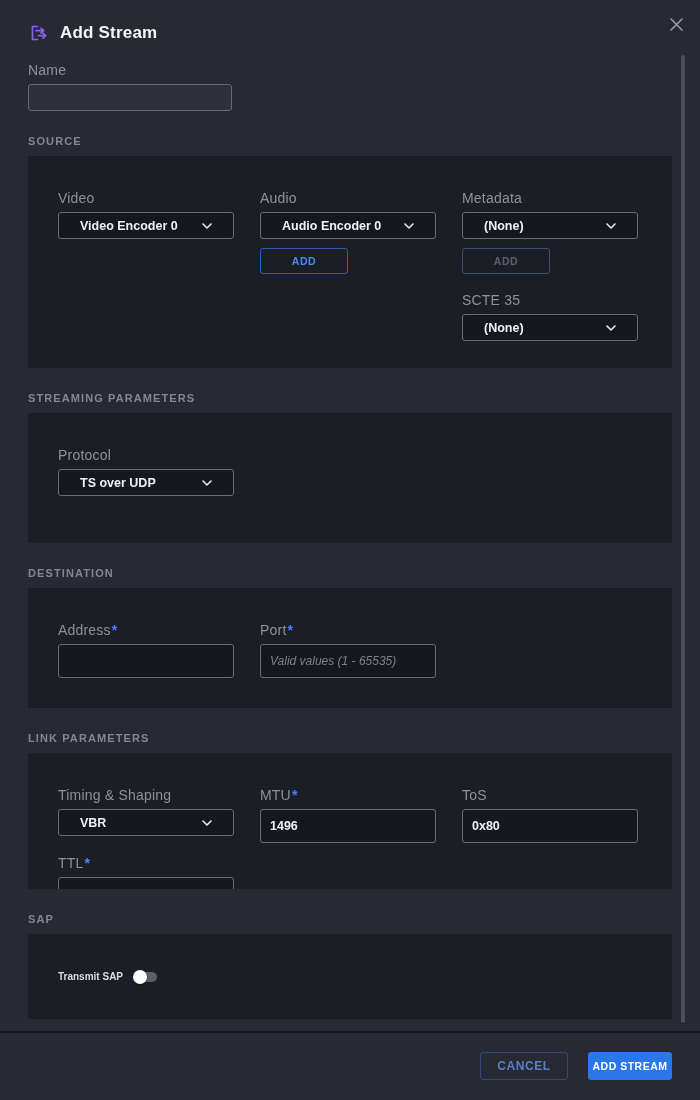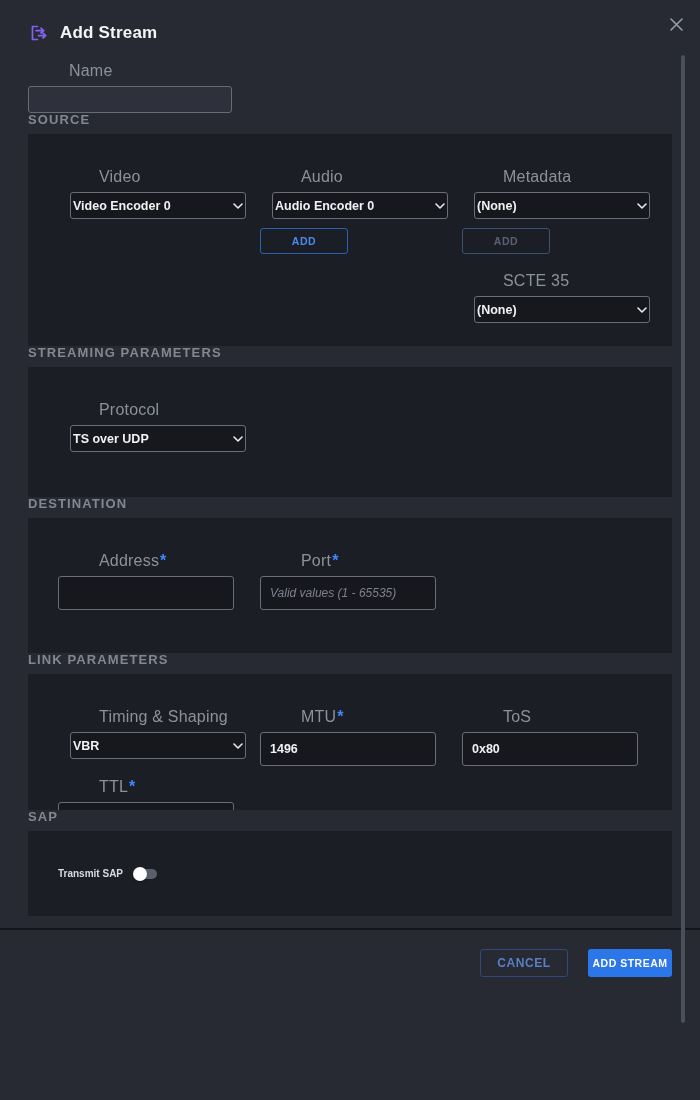--- a/index.html
+++ b/index.html
@@ -12,47 +12,47 @@
     color:#eef0f3;
   }
   .dialog { padding:0 28px; }
 
   
   .dlg-header { display:flex; align-items:center; gap:10px; padding-top:22px; height:44px; }
   .dlg-title { font-size:17px; font-weight:600; color:#f4f5f7; letter-spacing:.2px; }
   .close-btn { position:absolute; top:14px; right:14px; width:20px; height:20px; display:flex; align-items:center; justify-content:center; cursor:pointer; background:none; border:none; }
 
   
-  .label { display:block; font-size:16px; color:#8d919b; letter-spacing:.2px; margin-bottom:6px;margin-left:41px; }
+  .label { display:block; font-size:14px; color:#8d919b; letter-spacing:.2px; margin-bottom:6px; }
   .req { color:#3f87ff; font-weight:700; margin-left:1px; }
-  .section-heading { margin-bottom:8px; font-size:13px; line-height:13px; font-weight:600; color:#83878f; letter-spacing:1.1px; }
+  .section-heading { margin-top:24px; margin-bottom:8px; font-size:11px; line-height:13px; font-weight:600; color:#83878f; letter-spacing:1.1px; }
 
   
   .name-wrap { margin-top:18px; }
   .name-input {
     width:204px; height:27px; background:#2e313b; border:1px solid #676b76; border-radius:3px;
     color:#eef0f3; padding:0 9px; font-weight:600; font-size:12.5px; font-family:"Liberation Sans", sans-serif;
   }
 
   
   .panel { background:#1c1e25; border-radius:0; padding:34px 30px 0; overflow:hidden; }
   .panel.p-source { height:212px; }
   .panel.p-streaming { height:130px; }
-  .panel.p-destination { height:135px; }
+  .panel.p-destination { height:120px; }
   .panel.p-link { height:136px; }
   .panel.p-sap { height:85px; padding-top:0; display:flex; align-items:center; }
 
   .grid3 { display:grid; grid-template-columns:176px 176px 176px; column-gap:26px; align-items:start; }
 
   
   .select, .text-input {
     width:100%; height:27px; background:#16181e; border:1px solid #696d78; border-radius:3px;
     color:#f0f1f4; font-weight:600; font-size:12.5px; font-family:"Liberation Sans", sans-serif;
   }
-  .select { display:flex; align-items:center; justify-content:space-between; padding:0 2px; cursor:pointer;margin-left:12px; }
+  .select { display:flex; align-items:center; justify-content:space-between; padding:0 21px; cursor:pointer; }
   .text-input { padding:16px 9px; }
   .text-input::placeholder { color:#7c818c; font-style:italic; font-weight:400; font-size:12px; }
 
   .add-btn {
     margin-top:9px; width:88px; height:26px; background:transparent; border:1px solid #2b5fb4; border-radius:3px;
     color:#4a89f1; font-weight:700; font-size:10.5px; letter-spacing:.6px; cursor:pointer;
     font-family:"Liberation Sans", sans-serif;
   }
   .add-btn.disabled { border-color:#3c4f74; color:#596170; cursor:default; }
   .scte { margin-top:18px; }

